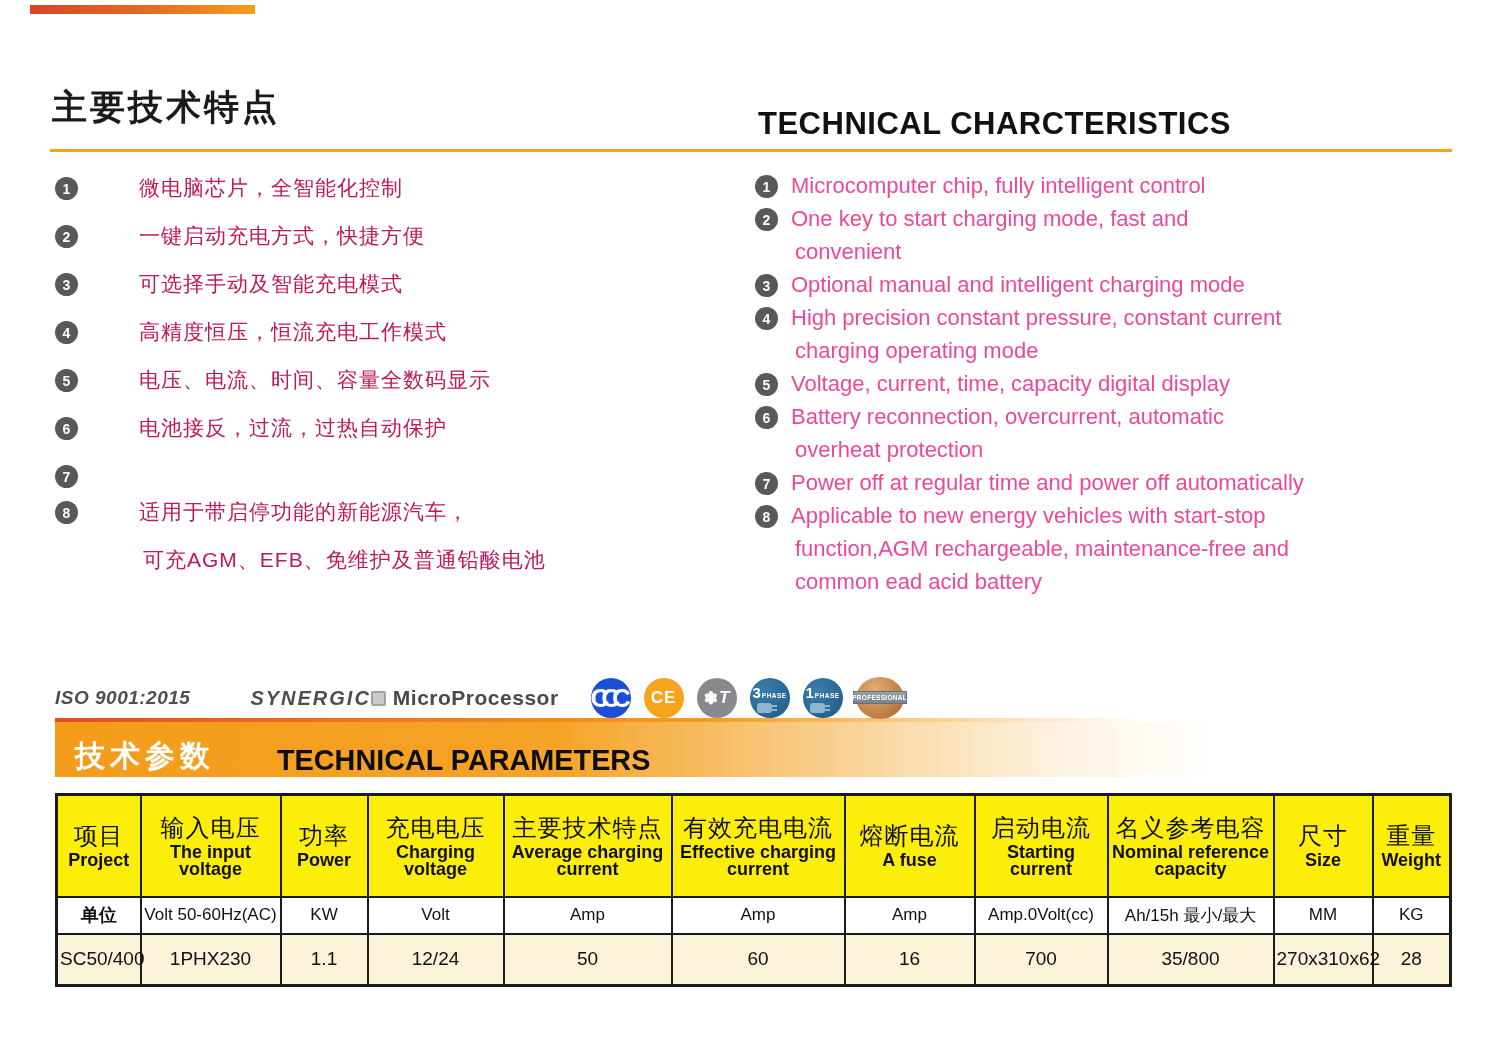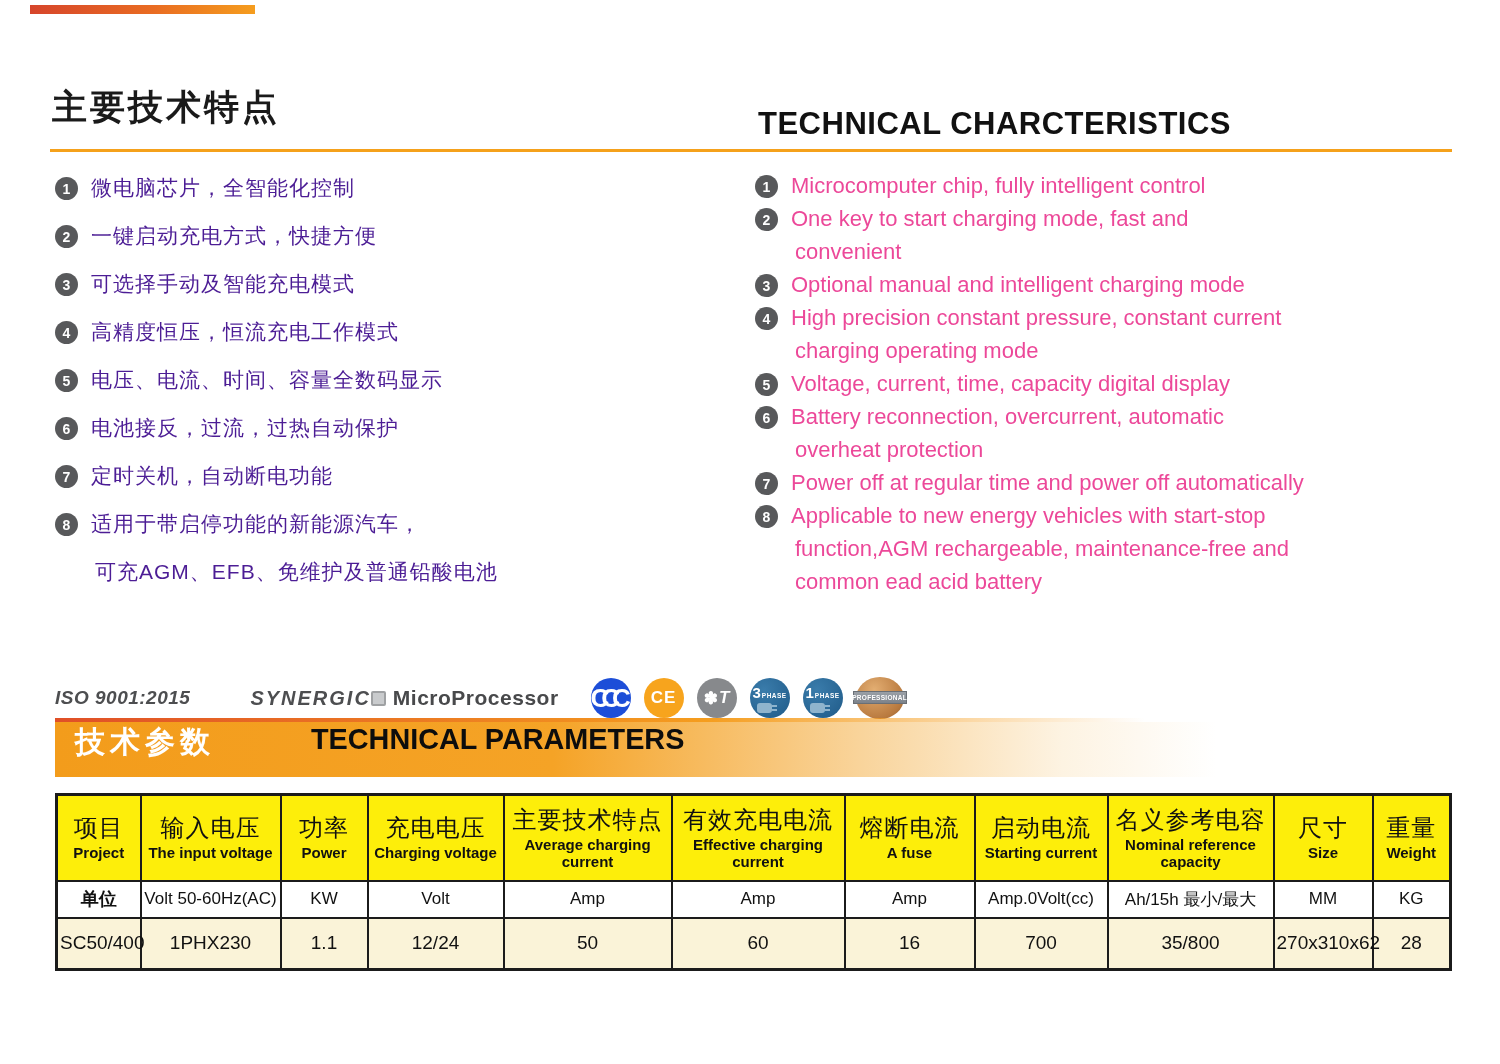--- a/index.html
+++ b/index.html
@@ -20,21 +20,21 @@
   
   .list { position:absolute; display:flex; flex-direction:column; }
   .list-cn { left:55px; top:164px; width:660px; }
   .list-en { left:755px; top:169px; width:720px; }
   .feat { display:flex; align-items:flex-start; }
   .num-badge { flex:0 0 auto; width:23px; height:23px; border-radius:50%;
                background:#58595b; color:#ffffff; font-size:14px; font-weight:bold;
                display:flex; align-items:center; justify-content:center; margin-right:13px; }
   .list-cn .feat .num-badge { margin-top:13px; }
   .list-en .feat .num-badge { margin-top:6px; }
-  .list-cn .ftext { font-size:21px; color:#4c1d95; line-height:48px; letter-spacing:1px; }
+  .list-cn .ftext { font-size:21px; color:#be185d; line-height:48px; letter-spacing:1px;margin-left:48px; }
   .list-en .ftext { font-size:22px; color:#ec4899; line-height:33px; }
   .list-en .ftext .cont, .list-cn .ftext .cont { padding-left:4px; }
 
   
   .cert-row { position:absolute; left:55px; top:674px; width:1390px; height:48px;
               display:flex; align-items:center; }
   .iso-text { font-size:19px; font-weight:bold; font-style:italic; color:#4d4e50; letter-spacing:0.5px; }
   .brand-text { font-size:20px; font-weight:bold; font-style:italic; color:#4d4e50;
                 letter-spacing:2px; margin-left:60px; }
   .mp-wrap { display:flex; align-items:center; }
@@ -60,36 +60,36 @@
   .badge-pro { width:48px; height:42px; border-radius:50%;
                background:radial-gradient(circle at 38% 30%, #e3ae72, #b97a3f 70%, #8e5a2a); }
   .pro-band { position:absolute; left:-3px; top:14px; width:54px; height:13px;
               background:linear-gradient(180deg,#9aa0a7,#7c828a); border:1px solid #6a6f75;
               display:flex; align-items:center; justify-content:center;
               font-size:6.5px; letter-spacing:0.3px; color:#ffffff; }
 
   
   .param-banner { position:absolute; left:55px; top:722px; width:1185px; height:55px;
                   background:linear-gradient(90deg, #f39c1b 0%, #f5a326 42%, #f9d49b 68%, #fdf3e2 85%, rgba(255,255,255,0) 98%);
-                  display:flex; align-items:flex-start;gap:34px; }
+                  display:flex; align-items:flex-end; }
   .param-topline { position:absolute; left:55px; top:718px; width:1185px; height:4px;
                    background:linear-gradient(90deg, #e04f27 0%, #f59d1e 55%, rgba(255,255,255,0) 92%); }
   .param-cn { font-size:30px; font-weight:bold; color:#ffffff; letter-spacing:5px; margin-left:20px; }
   .param-en { font-size:30px; font-weight:bold; color:#0d0d0d; letter-spacing:0px;
               margin-left:62px; transform:scaleX(0.96); transform-origin:left; }
 
   
   .param-table { position:absolute; left:55px; top:793px; border-collapse:collapse;
                  table-layout:fixed; width:1394px; }
   .param-table th, .param-table td { border:2px solid #1b1b1b; text-align:center;
                  vertical-align:middle; padding:2px; }
   .param-table { border:3px solid #1b1b1b; }
-  .hdr { background:#fdee0a; height:86px; font-weight:normal; }
+  .hdr { background:#fdee0a; height:102px; font-weight:normal; }
   .hdr .cn { font-size:24px; color:#111111; font-weight:500; letter-spacing:1px; line-height:28px; }
-  .hdr .en { font-size:15px; color:#111111; line-height:17px; margin-top:2px; }
+  .hdr .en { font-size:18px; color:#111111; line-height:17px; margin-top:2px; }
   .unit-row td { height:37px; font-size:17px; color:#111111; background:#ffffff; }
   .unit-row td:first-child { font-weight:bold; font-size:18px; }
   .unit-small { font-size:15px; }
   .val-row td { height:52px; font-size:19px; color:#111111; background:#faf3d8; }
   .val-size { font-size:17px; }
 </style>
 </head>
 <body>
 
 <div class="page">
@@ -132,23 +132,20 @@
         </div>
     </div>
     <div class="feat">
       <span class="num-badge">6</span>
       <div class="ftext">
           <div>电池接反，过流，过热自动保护</div>
         </div>
     </div>
     <div class="feat">
       <span class="num-badge">7</span>
-      <div class="ftext">
-          <div>定时关机，自动断电功能</div>
-        </div>
     </div>
     <div class="feat">
       <span class="num-badge">8</span>
       <div class="ftext">
         <div>适用于带启停功能的新能源汽车，</div>
         <div class="cont">可充AGM、EFB、免维护及普通铅酸电池</div>
       </div>
     </div>
   </div>
 

